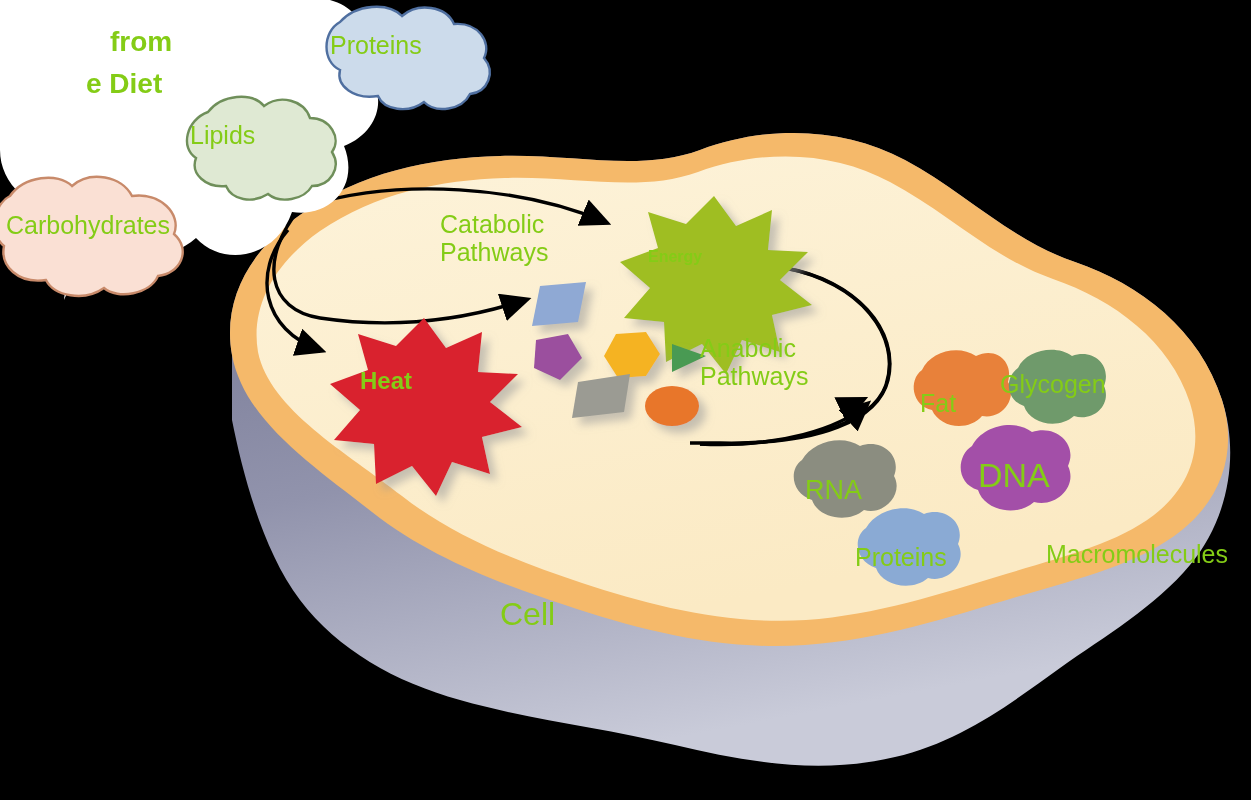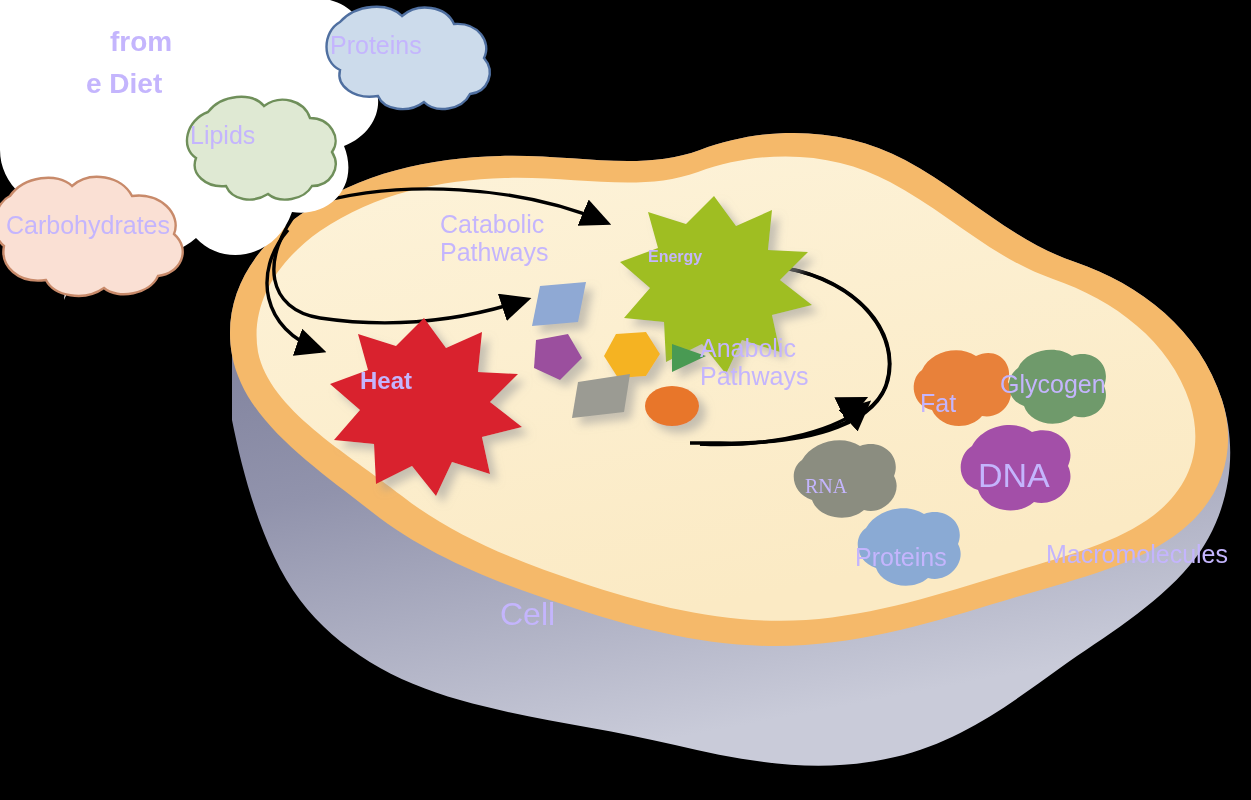--- a/index.html
+++ b/index.html
@@ -4,21 +4,21 @@
 <style>
   html,body{margin:0;padding:0;background:#000;}
   #stage{
     position:relative;
     width:1251px;height:800px;
     background:#000;
     overflow:hidden;
     font-family:"Liberation Sans", sans-serif;
   }
   #stage svg{position:absolute;left:0;top:0;}
-  .lbl{position:absolute;color:#c4b5fd;white-space:pre;line-height:1.12;}
+  .lbl{position:absolute;color:#84cc16;white-space:pre;line-height:1.12;}
   .bold{font-weight:bold;}
   .ctr{text-align:left;}
 </style>
 </head>
 <body>
 
 <div id="stage">
 
   <svg width="1251" height="800" viewBox="0 0 1251 800">
     <defs>
@@ -173,20 +173,20 @@
 Pathways</div>
   <div class="lbl ctr" style="left:700px; top:334px; width:160px; font-size:25px;">Anabolic
 Pathways</div>
 
   <div class="lbl bold ctr" style="left:648px; top:248px; width:140px; font-size:16px;">Energy</div>
   <div class="lbl bold ctr" style="left:360px; top:368px; width:140px; font-size:24px;">Heat</div>
 
 
   <div class="lbl ctr" style="left:920px; top:389px; width:90px; font-size:25px;">Fat</div>
   <div class="lbl ctr" style="left:1000px; top:370px; width:126px; font-size:25px;">Glycogen</div>
-  <div class="lbl ctr" style="left:805px; top:475px; width:90px; font-size:20px;font-family:Liberation Serif, serif;">RNA</div>
+  <div class="lbl ctr" style="left:805px; top:475px; width:90px; font-size:27px;">RNA</div>
   <div class="lbl ctr" style="left:978px; top:456px; width:90px; font-size:34px;">DNA</div>
   <div class="lbl ctr" style="left:855px; top:543px; width:140px; font-size:25px;">Proteins</div>
   <div class="lbl" style="left:1046px; top:540px; font-size:25px;">Macromolecules</div>
 
   <div class="lbl" style="left:500px; top:597px; font-size:32px;">Cell</div>
 
 </div>
 
 </body></html>

